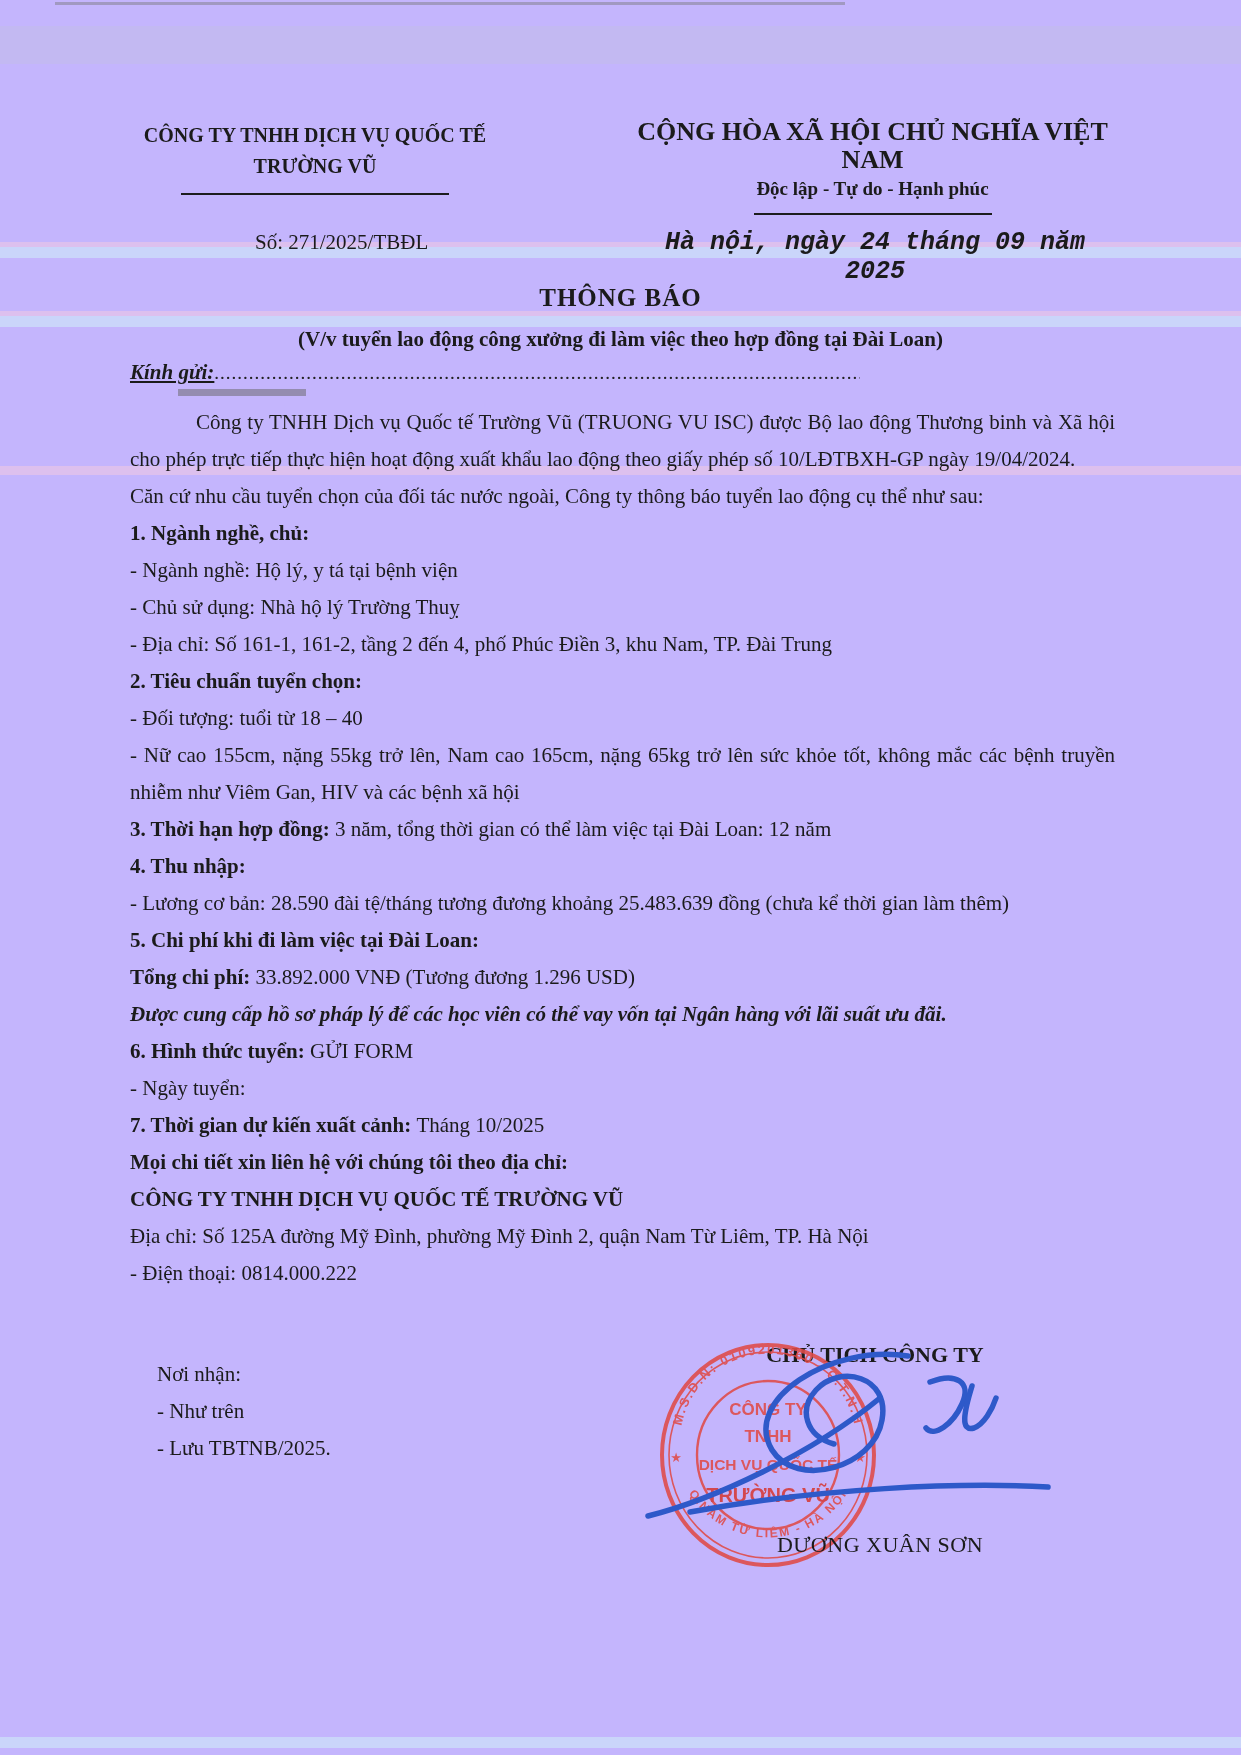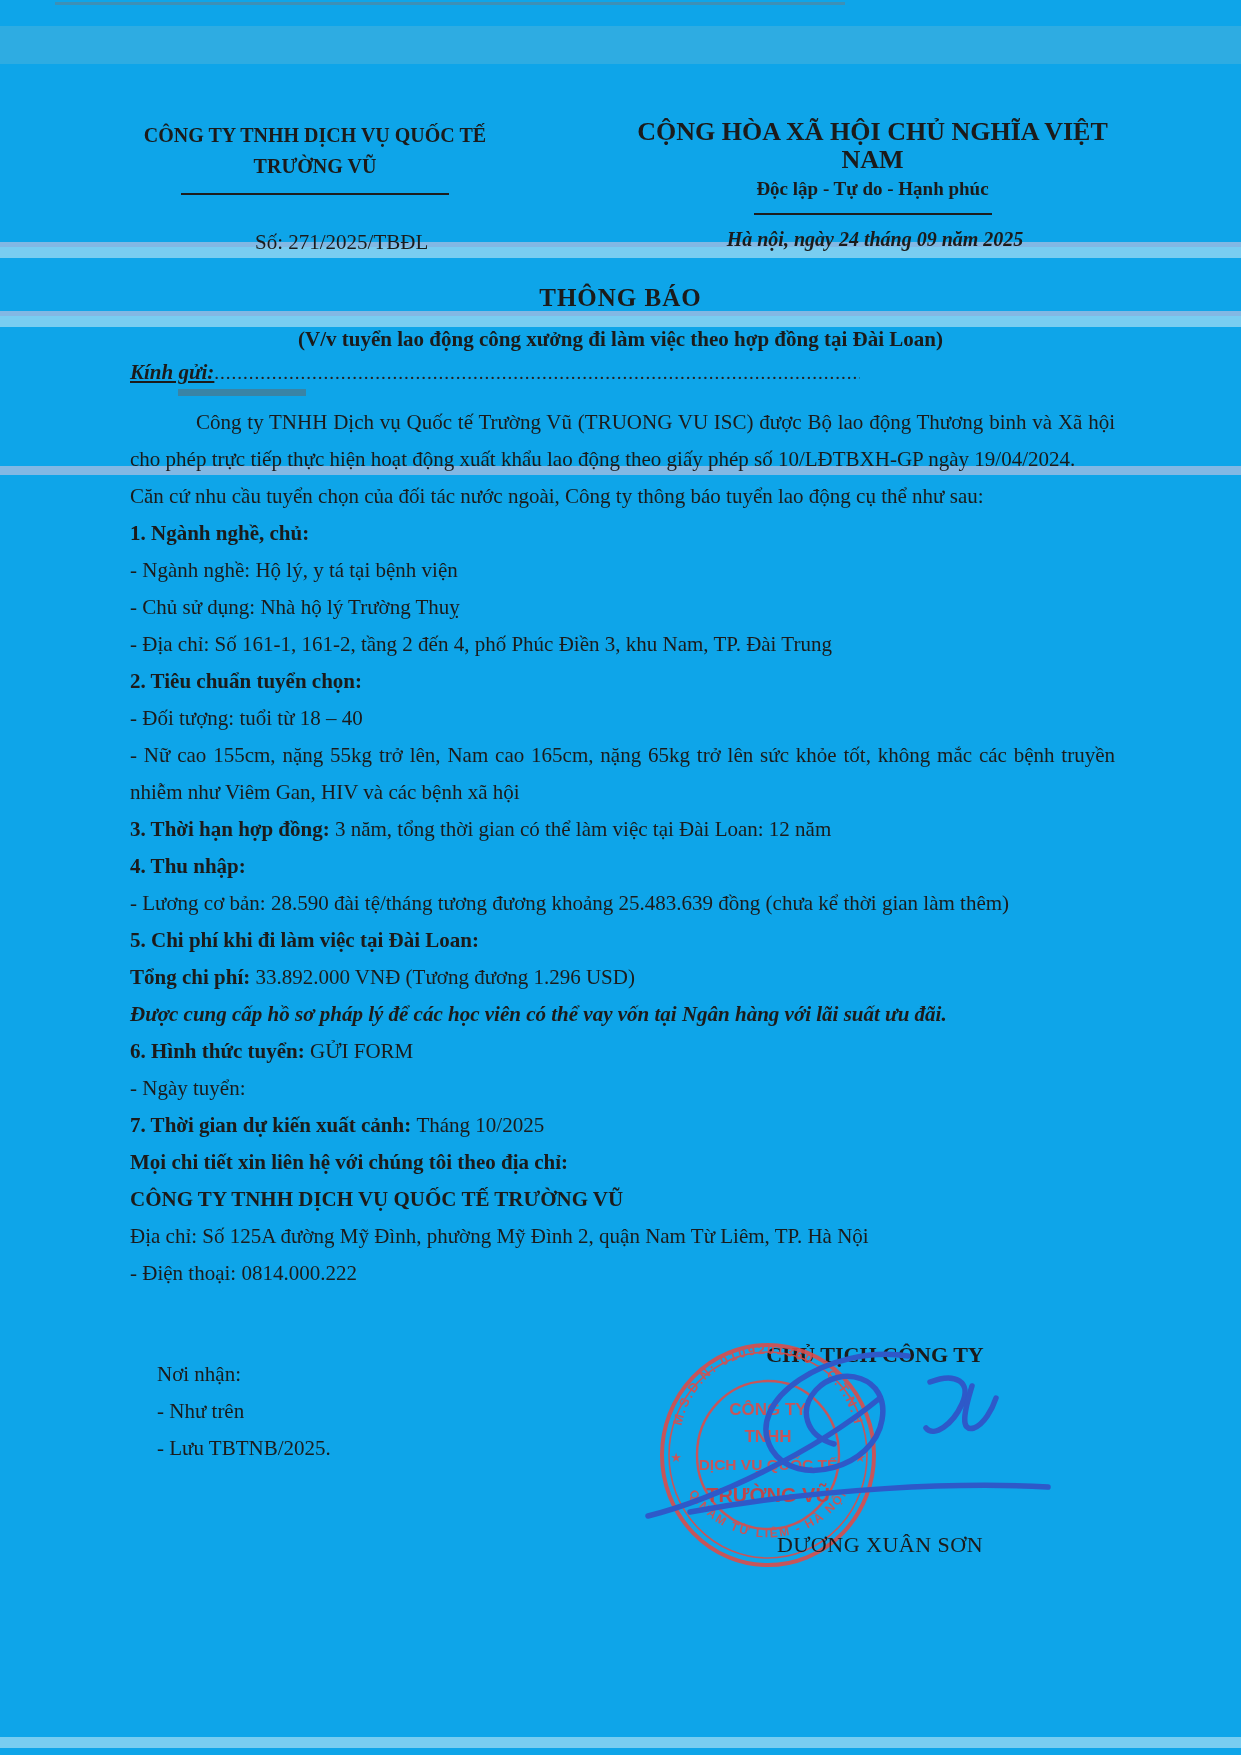--- a/index.html
+++ b/index.html
@@ -1,19 +1,19 @@
 <!DOCTYPE html>
 <html lang="vi"><head>
 <meta charset="utf-8">
 <style>
   html,body{margin:0;padding:0;background:#ffffff;}
   .page{
     position:relative;
     width:1241px;height:1755px;
-    background:#0ea5e9;
+    background:#c4b5fd;
     font-family:"Liberation Serif","DejaVu Serif",serif;
     color:#1b1b1b;
     overflow:hidden;
   }
   
   .band{position:absolute;left:0;width:100%;pointer-events:none;}
   .band.pink{background:rgba(246,203,224,0.5);}
   .band.cyan{background:rgba(208,238,248,0.55);}
   .band.graytop{background:rgba(120,120,120,0.45);}
   .band.noise{background:rgba(100,100,100,0.5);}
@@ -23,21 +23,21 @@
   .header-left{position:absolute;top:120px;left:105px;width:420px;text-align:center;
     font-weight:bold;font-size:20px;line-height:31px;}
   .header-left .rule{width:268px;border-top:2.5px solid #1d1d1d;margin:11px auto 0;}
   .header-right{position:absolute;top:118px;left:635px;width:475px;text-align:center;font-weight:bold;}
   .header-right .l1{font-size:26px;line-height:28px;}
   .header-right .l2{font-size:19px;line-height:30px;}
   .header-right .rule{width:238px;border-top:2.5px solid #1d1d1d;margin:9px auto 0;}
 
   .doc-number{position:absolute;top:230px;left:255px;font-size:21px;}
   .date-line{position:absolute;top:228px;left:640px;width:470px;text-align:center;
-    font-style:italic;font-weight:bold;font-size:20px;}
+    font-style:italic;font-weight:bold;font-size:25px;font-family:Liberation Mono, monospace;}
 
   .doc-title{position:absolute;top:284px;left:0;width:100%;text-align:center;
     font-weight:bold;font-size:25px;letter-spacing:1px;}
   .doc-subtitle{position:absolute;top:327px;left:0;width:100%;text-align:center;
     font-weight:bold;font-size:21px;}
 
   .salutation{position:absolute;top:360px;left:130px;width:730px;display:flex;
     align-items:baseline;font-size:21px;}
   .salutation .kg{font-weight:bold;font-style:italic;text-decoration:underline;
     white-space:nowrap;}

